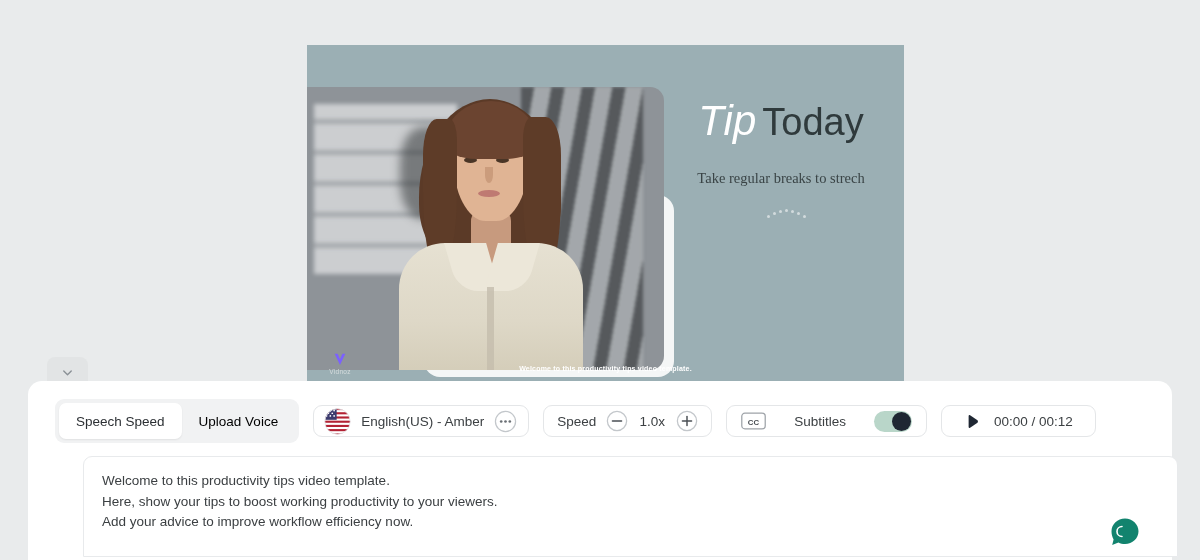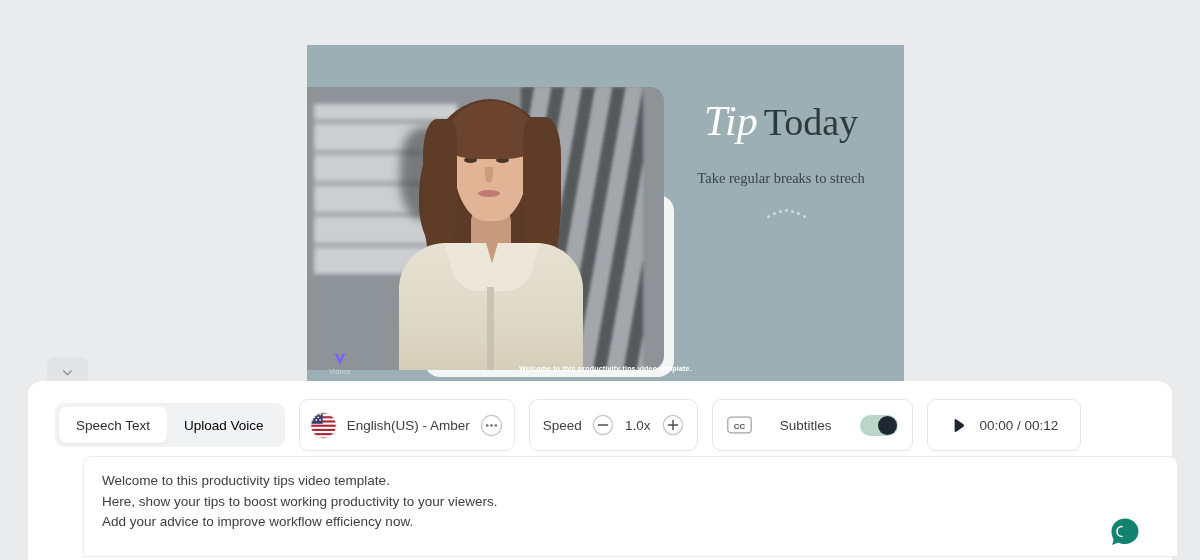--- a/index.html
+++ b/index.html
@@ -129,21 +129,21 @@
     background: rgba(196,189,172,.8);
   }
   .vneck {
     position: absolute; left: 76px; top: 150px; width: 40px; height: 48px;
     background: #c79a7e; border-radius: 0 0 50% 50%;
   }
 
   
   .slide-text { position: absolute; left: 356px; top: 52px; width: 236px; text-align: center; }
   .tip-line {
-    font-family: Liberation Serif, serif;
+    font-family: Liberation Sans, sans-serif;
     font-size: 38px; color: #2f3a3c; white-space: nowrap;
   }
   .tip-word {
     font-style: italic; color: #ffffff; font-size: 42px; padding-right: 6px;
   }
   .slide-sub {
     margin-top: 25px;
     font-family: "Liberation Serif", serif;
     font-size: 14.5px; color: #3a4446; white-space: nowrap;
   }
@@ -176,21 +176,21 @@
   .panel {
     position: absolute; left: 28px; top: 381px;
     width: 1144px; height: 179px;
     background: #ffffff; border-radius: 14px 14px 0 0;
   }
   .toolbar {
     position: absolute; left: 27px; top: 18px;
     display: flex; align-items: center; gap: 14px;
   }
   .tool-box {
-    height: 52px; background: #fff; border: 1px solid #e4e6e8;
+    height: 32px; background: #fff; border: 1px solid #e4e6e8;
     border-radius: 9px; display: flex; align-items: center;
   }
   .segmented {
     height: 44px; background: #f1f2f3; border-radius: 9px;
     display: flex; align-items: center; padding: 4px;
   }
   .seg-item {
     height: 36px; padding: 0 17px; border-radius: 7px;
     display: flex; align-items: center; justify-content: center;
     font-size: 13.5px; color: #000000; white-space: nowrap;
@@ -303,21 +303,21 @@
     <svg class="chev" viewBox="0 0 24 24">
       <path d="M6 9.5 L12 15.5 L18 9.5" fill="none" stroke="#8a9096" stroke-width="2.2" stroke-linecap="round" stroke-linejoin="round"></path>
     </svg>
   </div>
 
   <div class="panel">
 
     <div class="toolbar">
 
       <div class="segmented">
-        <div class="seg-item active">Speech Text</div>
+        <div class="seg-item active">Speech Speed</div>
         <div class="seg-item">Upload Voice</div>
       </div>
 
       <div class="tool-box voice-box">
         <svg class="flag" viewBox="0 0 32 32">
           <defs>
               <clipPath id="fc">
                 <circle cx="16" cy="16" r="15"></circle>
               </clipPath>
             </defs>

